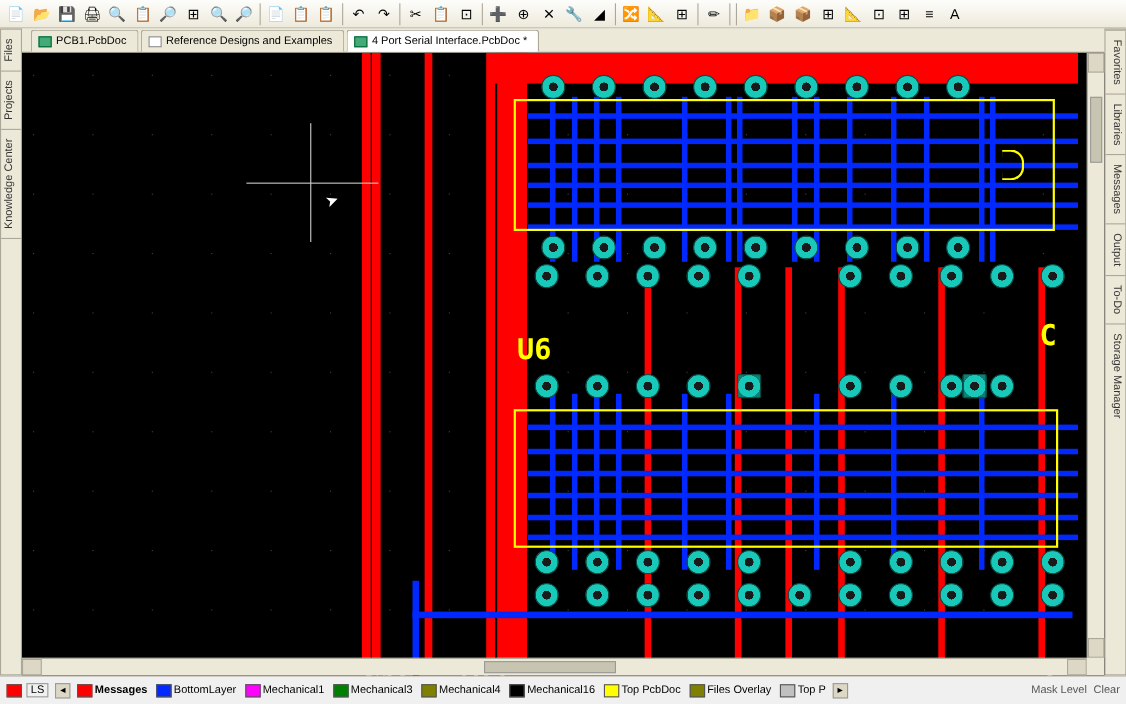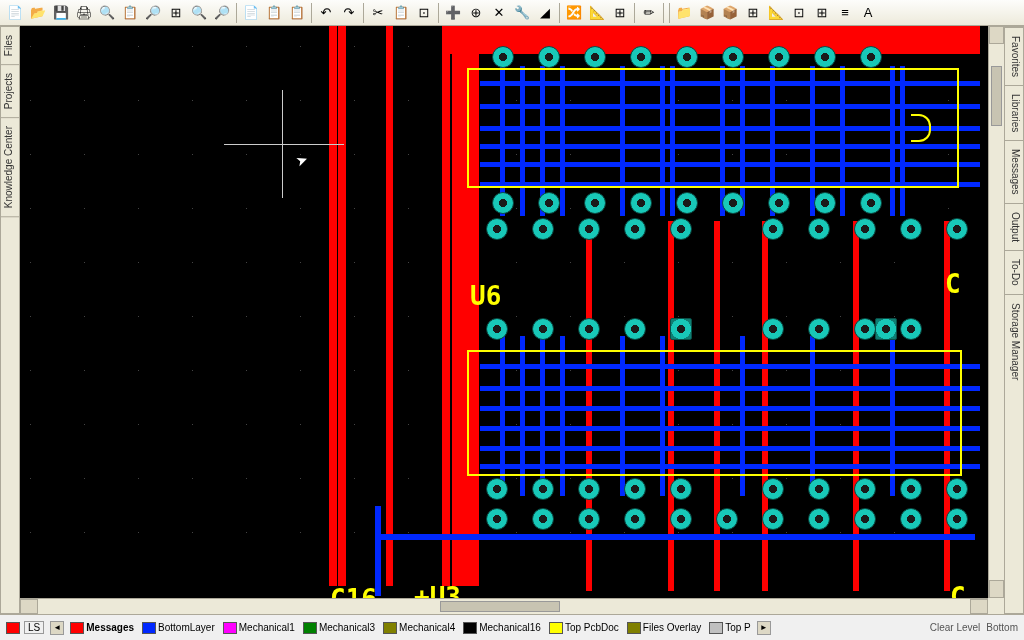--- a/index.html
+++ b/index.html
@@ -202,20 +202,34 @@
 
 <div class="main">
 
   <div class="left-panels">
     <div class="vtab">Files</div>
     <div class="vtab">Projects</div>
     <div class="vtab">Knowledge Center</div>
   </div>
 
   <div class="center">
+    <div class="doctabs" id="doctabs">
+        <div class="doctab">
+          <div class="doctab-icon"></div>
+          <span>PCB1.PcbDoc</span>
+        </div>
+        <div class="doctab">
+          <div class="doctab-icon ref"></div>
+          <span>Reference Designs and Examples</span>
+        </div>
+        <div class="doctab active">
+          <div class="doctab-icon"></div>
+          <span>4 Port Serial Interface.PcbDoc *</span>
+        </div>
+      </div>
     <div class="canvas-wrap">
       <div class="canvas" id="canvas">
           <div class="gridpt" style="left: 10px; top: 20px;"></div>
           <div class="gridpt" style="left: 64px; top: 20px;"></div>
           <div class="gridpt" style="left: 118px; top: 20px;"></div>
           <div class="gridpt" style="left: 172px; top: 20px;"></div>
           <div class="gridpt" style="left: 226px; top: 20px;"></div>
           <div class="gridpt" style="left: 280px; top: 20px;"></div>
           <div class="gridpt" style="left: 334px; top: 20px;"></div>
           <div class="gridpt" style="left: 388px; top: 20px;"></div>
@@ -572,16 +586,16 @@
         <div class="layer-swatch" style="background: rgb(128, 128, 0);"></div>
         <span>Files Overlay</span>
       </div>
       <div class="layer-item">
         <div class="layer-swatch" style="background: rgb(192, 192, 192);"></div>
         <span>Top P</span>
       </div>
     </div>
   <div class="nav-arrow">►</div>
   <div class="status-right">
-    <span>Clear Level</span>
-    <span>Bottom</span>
+    <span>Mask Level</span>
+    <span>Clear</span>
   </div>
 </div>
 
 </body></html>

